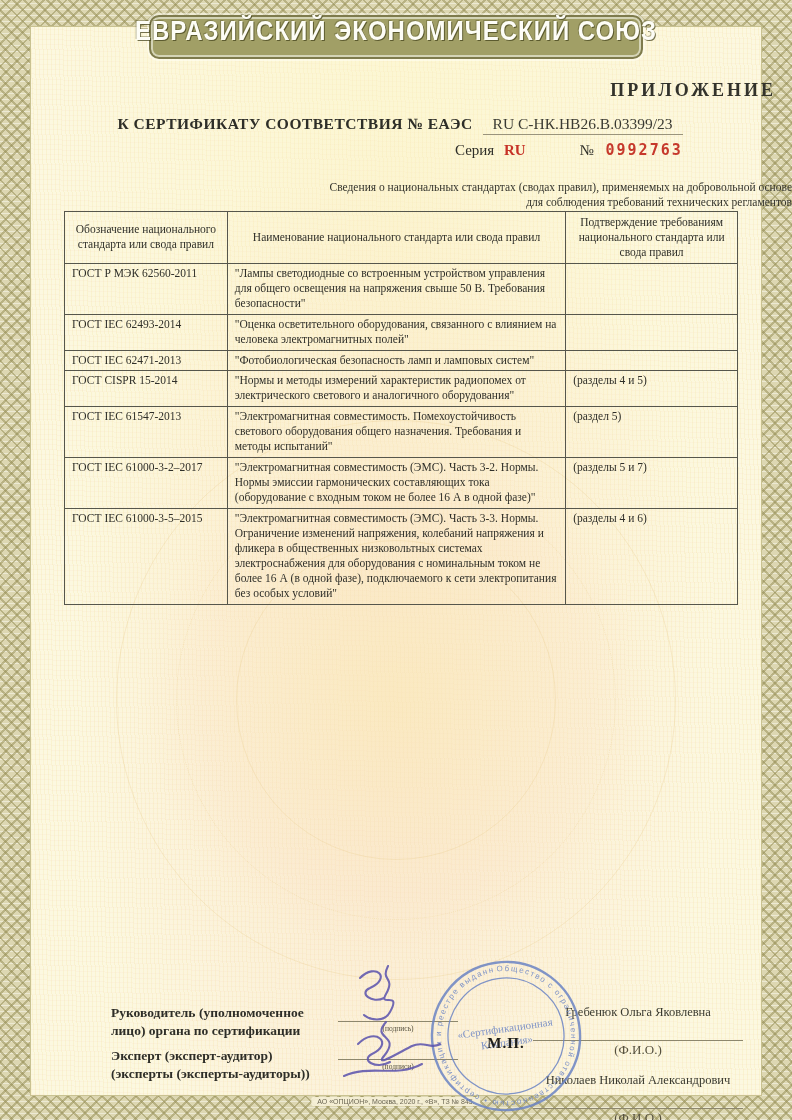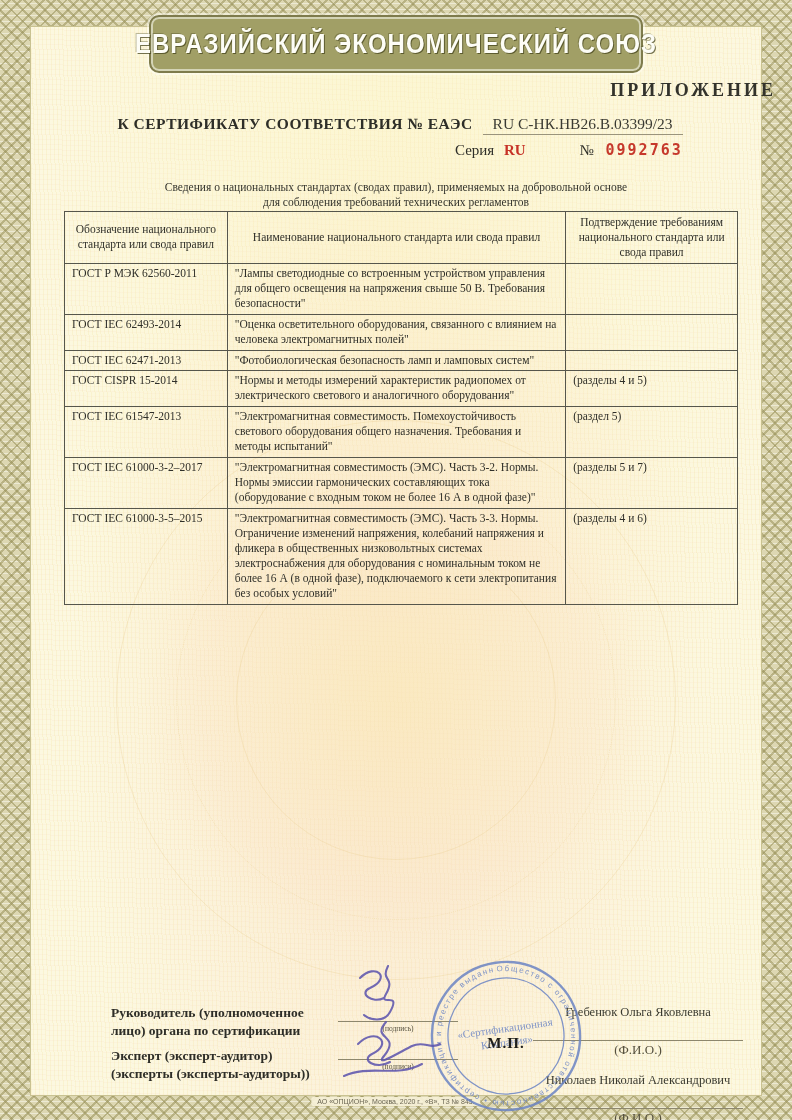--- a/index.html
+++ b/index.html
@@ -24,24 +24,24 @@
   }
   .wm-ring{ position:absolute; border-radius:50%; border:1px solid rgba(232,202,138,.30); pointer-events:none; }
   .wm1{ width:560px; height:560px; left:116px; top:420px; }
   .wm2{ width:440px; height:440px; left:176px; top:480px; border-style:dotted; }
   .wm3{ width:320px; height:320px; left:236px; top:540px; }
   .wm-glow{ position:absolute; left:146px; top:450px; width:500px; height:500px; border-radius:50%;
     background:radial-gradient(circle, rgba(250,236,170,.35), rgba(250,222,190,.18) 55%, transparent 72%); }
 
   .banner{
     position:absolute; left:50%; top:15px; transform:translateX(-50%);
-    width:494px; height:58px; background:#a19f66;
+    width:494px; height:44px; background:#a19f66;
     border:2px solid #7e7b4c; border-radius:10px;
     box-shadow: inset 0 0 0 2px rgba(255,255,248,.55), 0 0 0 2px rgba(255,255,248,.5);
-    display:flex; align-items:center; justify-content:center;
+    display:flex; align-items:flex-start; justify-content:center;
   }
   .banner span{
     font-family:"Liberation Sans", sans-serif; font-weight:bold; font-size:24px;
     color:#fdfdf6; letter-spacing:1px; white-space:nowrap;
     text-shadow:1px 1px 0 rgba(70,68,30,.75), -1px -1px 0 rgba(70,68,30,.35);
     transform:scaleY(1.12);
   }
 
   .doc-title{
     position:absolute; left:0; right:16px; top:80px; text-align:right;
@@ -50,21 +50,21 @@
   .cert-line{ position:absolute; left:8px; right:0; top:115px; text-align:center; white-space:nowrap; }
   .cert-label{ font-size:15.5px; font-weight:bold; color:#2e2e28; letter-spacing:.5px; }
   .cert-number{ font-size:15.5px; color:#3a3a32; border-bottom:1px solid #9a947c; padding:0 10px 2px 10px; margin-left:6px; }
   .series-line{ position:absolute; top:141px; left:455px; width:250px; font-size:15px; color:#2e2e28; }
   .series-label{ margin-right:6px; }
   .series-value{ color:#c63227; font-weight:bold; margin-right:50px; }
   .num-sign{ margin-right:8px; }
   .blank-number{ color:#c6392c; font-family:"DejaVu Sans Mono", monospace; font-size:15px; letter-spacing:2px; font-weight:bold; }
 
   .intro{
-    position:absolute; left:0; right:0; top:180px; text-align:center;
+    position:absolute; left:0; right:0; top:180px; text-align:right;
     font-size:11.5px; line-height:1.3; color:#33332c; white-space:pre-line;
   }
 
   table.std{ position:absolute; left:64px; top:211px; width:674px; border-collapse:collapse;
     font-size:11.5px; line-height:1.3; color:#2f2f29; }
   table.std th, table.std td{ border:1px solid #56564c; padding:2px 7px 3px 7px; vertical-align:top; text-align:left; background:transparent; }
   table.std th{ text-align:center; vertical-align:middle; font-weight:normal; padding:3px 8px; height:46px; }
   col.c1{ width:163px; } col.c2{ width:339px; } col.c3{ width:172px; }
   tr.r1 td{ height:44px; } tr.r2 td{ height:30px; } tr.r3 td{ height:17px; }
   tr.r4 td{ height:30px; } tr.r5 td{ height:44px; } tr.r6 td{ height:44px; } tr.r7 td{ height:88px; }

